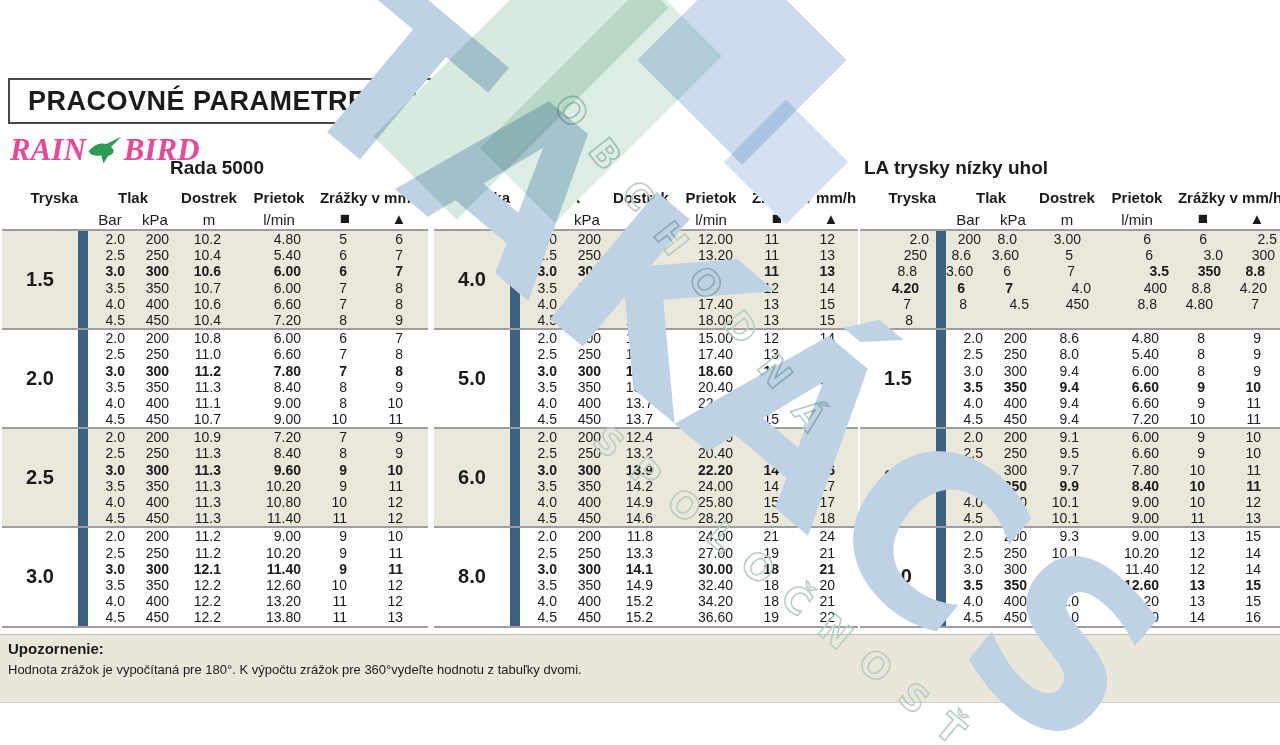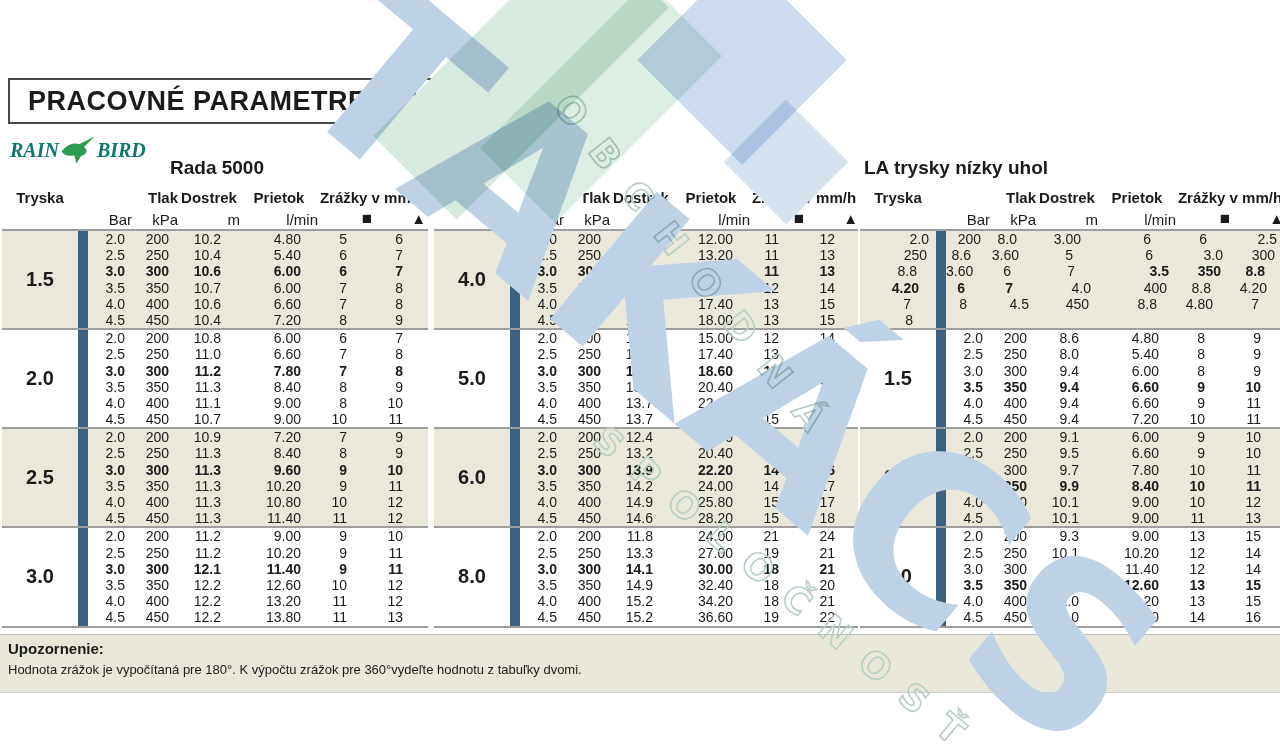--- a/index.html
+++ b/index.html
@@ -9,44 +9,44 @@
   }
   
   .title-box{
     position:absolute;left:8px;top:78px;width:501px;height:42px;
     border:2px solid #4a4a4a;display:flex;align-items:center;padding-left:18px;
     font-size:27px;font-weight:bold;letter-spacing:.5px;background:#fff;z-index:2;
   }
   
   .brand{
     position:absolute;left:10px;top:133px;display:flex;align-items:flex-end;gap:2px;
-    color:#0f766e;font-family:"Liberation Serif",serif;font-style:italic;font-weight:bold;
-    font-size:20px;line-height:34px;z-index:2;
+    color:#ec4899;font-family:"Liberation Serif",serif;font-style:italic;font-weight:bold;
+    font-size:31px;line-height:34px;z-index:2;
   }
   .brand .bird{width:38px;height:30px;margin:0 -2px 2px -2px;}
   
   .table{position:absolute;top:155px;z-index:2;}
   #t1{left:2px;width:426px;}
   #t2{left:434px;width:424px;}
   #t3{left:860px;width:420px;}
   .table-title{height:30px;font-weight:bold;font-size:19px;line-height:26px;}
   #t1 .table-title{padding-left:168px;}
   #t3 .table-title{padding-left:4px;}
   .thead,.group{
     display:grid;
     grid-template-columns:76px 10px 44px 46px 62px 78px 54px 54px;
   }
   .thead{grid-template-rows:24px 20px;align-items:center;}
   .h{font-weight:bold;font-size:15px;text-align:center;grid-row:1;}
-  .h.tryska{grid-column:1;}
-  .h.tlak{grid-column:3/span 2;text-align:right;}
+  .h.tryska{grid-column:1;text-align:right;}
+  .h.tlak{grid-column:3/span 2;}
   .h.dostrek{grid-column:5;}
   .h.prietok{grid-column:6;}
   .h.zrazky{grid-column:7/span 2;white-space:nowrap;}
-  .sh{font-size:15px;text-align:right;grid-row:2;}
+  .sh{font-size:15px;text-align:center;grid-row:2;}
   .sh.c3{grid-column:3;} .sh.c4{grid-column:4;} .sh.c5{grid-column:5;}
   .sh.c6{grid-column:6;} .sh.c7{grid-column:7;font-size:17px;line-height:14px;}
   .sh.c8{grid-column:8;font-size:15px;line-height:14px;}
   .tbody{border-bottom:2px solid #9e9e9e;}
   .group{border-top:2px solid #9e9e9e;grid-auto-rows:16.2px;}
   .group.shade{background:#eae8db;}
   .group.plain{background:#ffffff;}
   .glabel{
     grid-column:1;grid-row:1/span 6;display:flex;align-items:center;justify-content:center;
     font-size:20px;font-weight:bold;
@@ -55,21 +55,21 @@
   .cell{font-size:14px;line-height:16.2px;white-space:nowrap;}
   .cell.bold{font-weight:bold;}
   .c-bar{text-align:right;padding-right:7px;}
   .c-kpa{text-align:right;padding-right:9px;}
   .c-m{text-align:right;padding-right:19px;}
   .c-lmin{text-align:right;padding-right:17px;}
   .c-sq{text-align:right;padding-right:25px;}
   .c-tri{text-align:right;padding-right:23px;}
   
   .note{
-    position:absolute;left:0;top:634px;width:1280px;height:59px;background:#e9e7da;
+    position:absolute;left:0;top:634px;width:1280px;height:69px;background:#e9e7da;
     border-top:1px solid #bdbdbd;border-bottom:1px solid #cfcfcf;padding:5px 0 0 8px;
     box-sizing:border-box;z-index:2;
   }
   .note-title{font-weight:bold;font-size:15px;}
   .note-body{font-size:13px;margin-top:5px;}
   
   .wm{position:absolute;inset:0;z-index:5;pointer-events:none;}
   .wm > *{position:absolute;mix-blend-mode:multiply;}
   .wm-band1{left:462px;top:-78px;width:118px;height:300px;background:#d7eae0;transform:rotate(45deg);}
   .wm-band2{left:548px;top:-16px;width:106px;height:236px;background:#dcede3;transform:rotate(45deg);}

